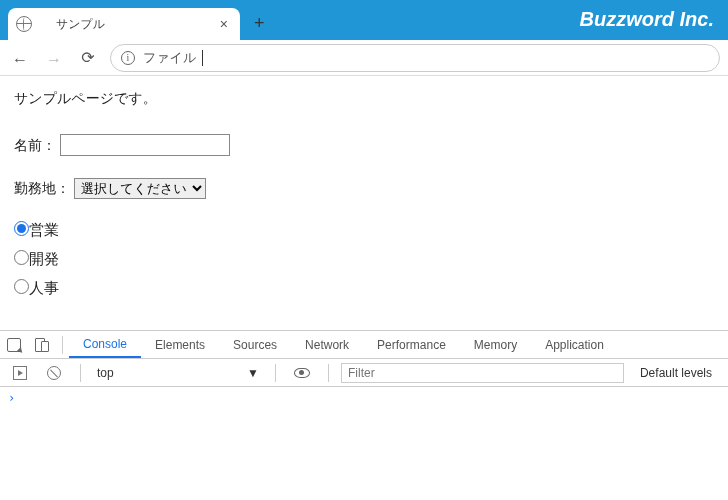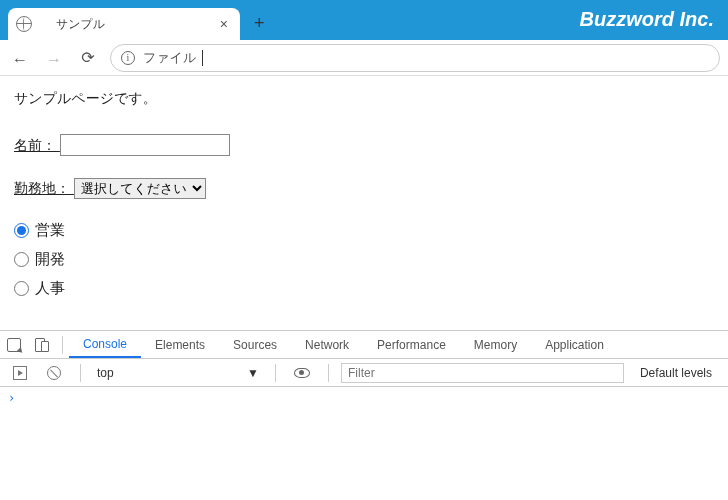--- a/index.html
+++ b/index.html
@@ -119,37 +119,35 @@
   width: 1px; height: 16px;
   background: #333;
   margin-left: -2px;
 }
 .page {
   padding: 14px;
   color: #222;
   font-size: 14px;
 }
 .page p { margin-bottom: 26px; }
-.form-row { margin-bottom: 22px; text-decoration: underline; }
+.form-row { margin-bottom: 22px; }
 .text-input {
   border: 1px solid #888;
   height: 22px;
   width: 170px;
   padding: 2px 4px;
   font-size: 13px;
 }
 select {
   font-size: 13px;
   border: 1px solid #888;
   padding: 1px 2px;
 }
 .radio-row {
   display: flex;
-  align-items: center;
-  gap: 6px;
   margin-bottom: 10px;
   font-size: 15px;
 }
 .radio-row input { width: 15px; height: 15px; accent-color: #1a73e8; }
 
 .devtools {
   position: absolute;
   bottom: 0;
   left: 0;
   right: 0;

